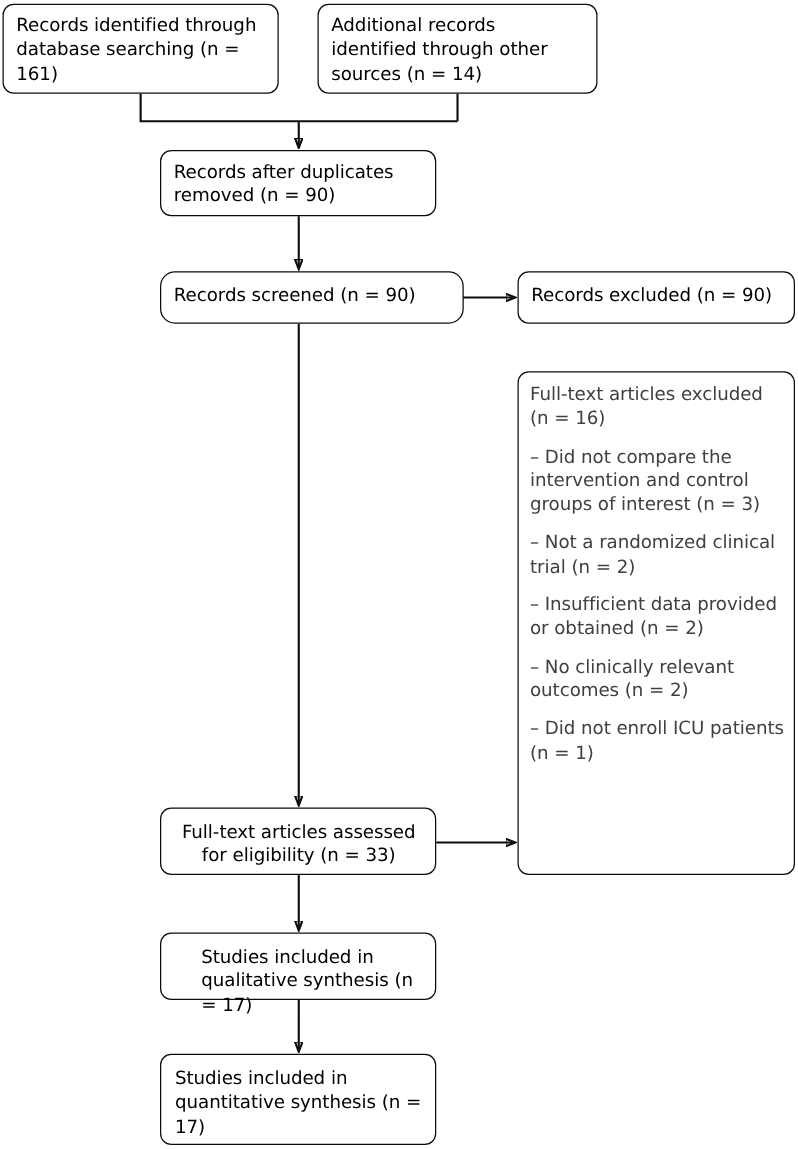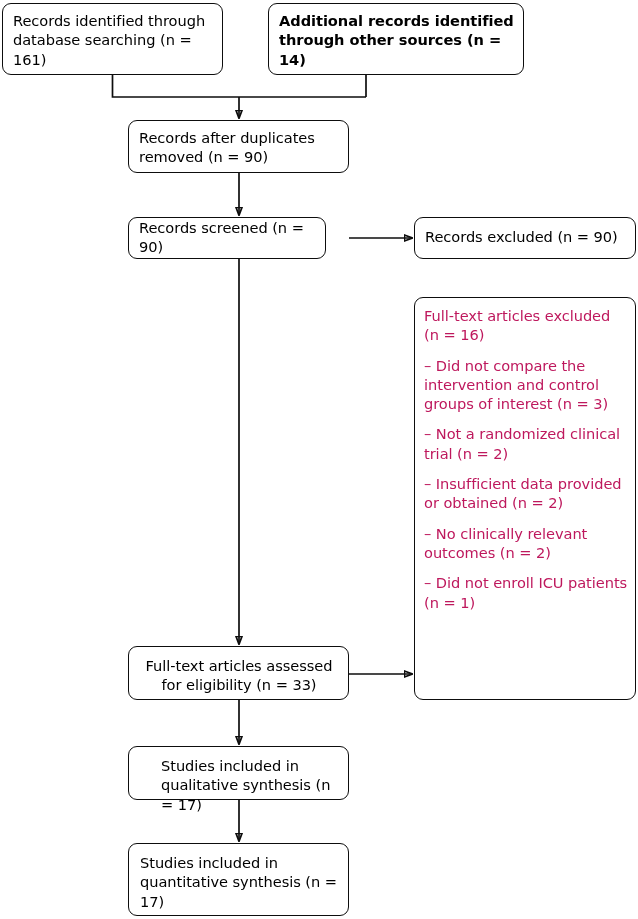--- a/index.html
+++ b/index.html
@@ -31,21 +31,21 @@
   }
   .node.pad-wide {
     padding: 9px 10px 9px 11px;
   }
   .excl-list {
     position: absolute;
     box-sizing: border-box;
     border: 1.6px solid #0d0d0d;
     border-radius: 9px;
     background: #ffffff;
-    color: #be185d;
+    color: #404040;
     font-size: 14.6px;
     line-height: 19.3px;
     padding: 8px 6px 4px 9px;
     letter-spacing: -0.05px;
   }
   .excl-list .para {
     margin: 0 0 11px 0;
     white-space: pre-wrap;
   }
   .excl-list .para:last-child {
@@ -89,25 +89,25 @@
 
     <line x1="349" y1="674" x2="412" y2="674" marker-end="url(#ah)"></line>
 
     <line x1="239" y1="700" x2="239" y2="744" marker-end="url(#ah)"></line>
 
     <line x1="239" y1="800" x2="239" y2="841" marker-end="url(#ah)"></line>
   </svg>
 
   <div class="node" style="left:2px; top:3px; width:221px; height:72px;">Records identified through database searching (n = 161)</div>
 
-  <div class="node" style="left:268px; top:3px; width:256px; height:72px;font-weight:bold;">Additional records identified through other sources (n = 14)</div>
+  <div class="node" style="left:254px; top:3px; width:224px; height:72px;">Additional records identified through other sources (n = 14)</div>
 
   <div class="node" style="left:128px; top:120px; width:221px; height:53px;">Records after duplicates removed (n = 90)</div>
 
-  <div class="node" style="left:128px; top:217px; width:198px; height:42px; display:flex; align-items:center;">Records screened (n = 90)</div>
+  <div class="node" style="left:128px; top:217px; width:243px; height:42px; display:flex; align-items:center;border-radius:12px;">Records screened (n = 90)</div>
 
   <div class="node" style="left:414px; top:217px; width:222px; height:42px; display:flex; align-items:center;">Records excluded (n = 90)</div>
 
   <div class="excl-list" style="left:414px; top:297px; width:222px; height:403px;">
     <p class="para">Full-text articles excluded (n = 16)</p>
     <p class="para">– Did not compare the intervention and control groups of interest (n = 3)</p>
     <p class="para">– Not a randomized clinical trial (n = 2)</p>
     <p class="para">– Insufficient data provided or obtained (n = 2)</p>
     <p class="para">– No clinically relevant outcomes (n = 2)</p>
     <p class="para">– Did not enroll ICU patients (n = 1)</p>

